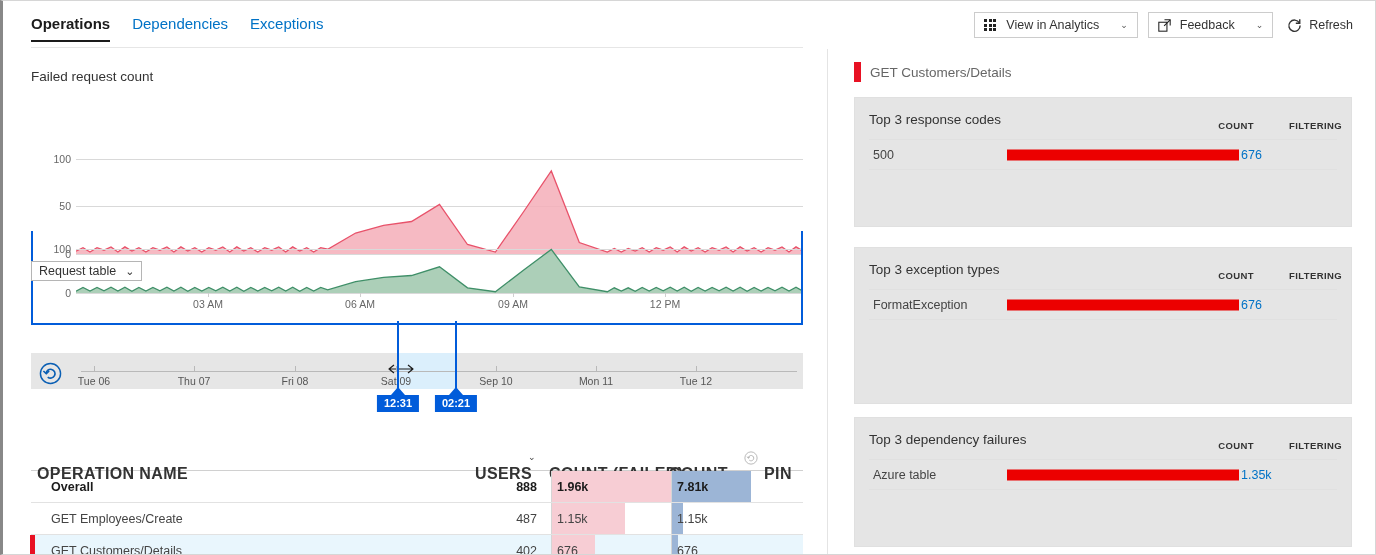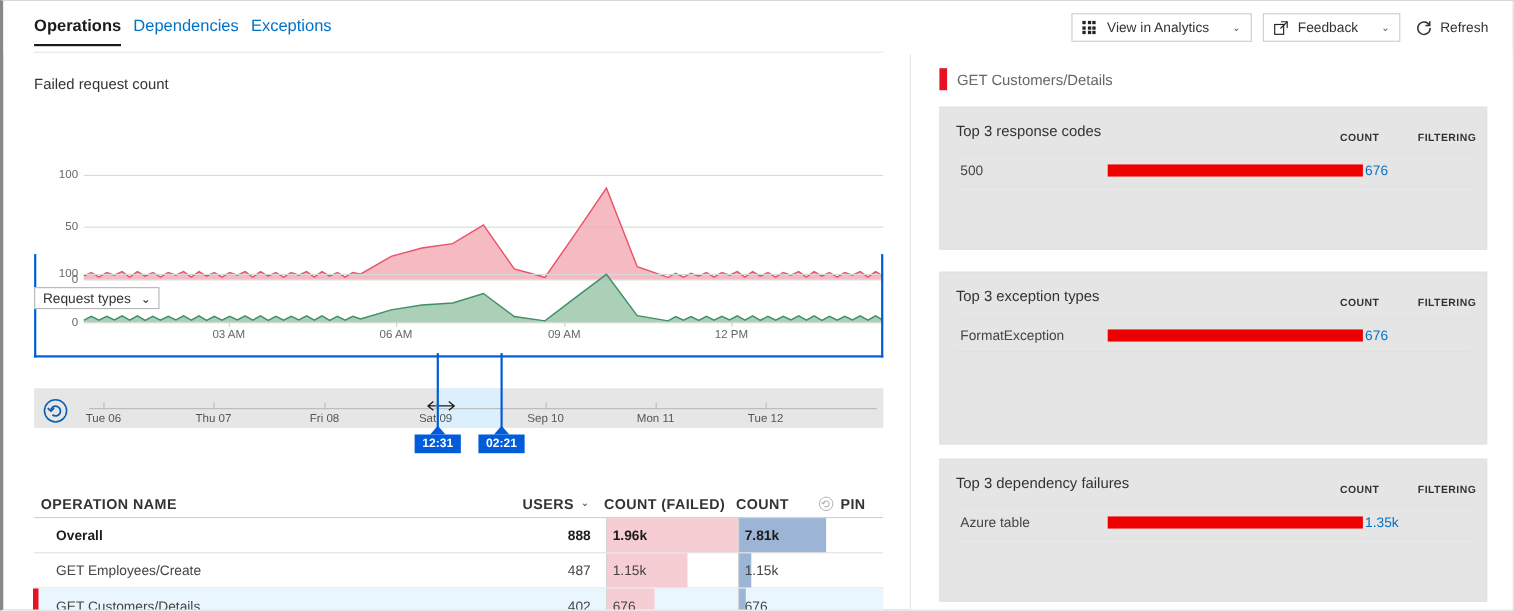--- a/index.html
+++ b/index.html
@@ -19,21 +19,21 @@
     border: 1px solid #d6d6d6;
     border-left: 3px solid #888888;
     overflow: hidden;
   }
 
   
   .tabbar {
     position: absolute; left: 0; top: 0; width: 100%; height: 48px;
     background: #ffffff;
   }
-  .tabs { position: absolute; left: 28px; top: 14px; display: flex; gap: 11px; }
+  .tabs { position: absolute; left: 28px; top: 14px; display: flex; gap: 22px; }
   .tab {
     font-size: 15px; color: #0072c6; cursor: pointer;
     padding-bottom: 8px; white-space: nowrap;
   }
   .tab.active {
     color: #1b1b1b; font-weight: bold;
     border-bottom: 2px solid #1b1b1b;
   }
   .tabbar-underline {
     position: absolute; left: 28px; top: 46px; width: 772px; height: 1px;
@@ -129,21 +129,21 @@
     padding: 0; height: 17px;
   }
   .search-input::placeholder { color: #9a9a9a; }
 
   
   .tbl { position: absolute; left: 28px; top: 400px; width: 772px; }
   .tbl-head {
     position: relative; height: 22px; border-bottom: 1px solid #d0d0d0;
   }
   .th {
-    position: absolute; top: 2px; font-size: 13px; font-weight: bold;
+    position: absolute; top: 16px; font-size: 16px; font-weight: bold;
     color: #333; letter-spacing: 0.4px; white-space: nowrap;
   }
   .sort-caret { position: absolute; top: 3px; font-size: 9px; color: #444; }
   .pin-ic { position: absolute; top: 2px; }
 
   .row { position: relative; height: 32px; border-bottom: 1px solid #e2e2e2; }
   .row.bold .cell { font-weight: bold; color: #1b1b1b; }
   .row.selected { background: #e9f6fd; }
   .row-marker { position: absolute; left: -1px; top: 0; width: 5px; height: 100%; background: #e81123; }
   .cell {
@@ -254,21 +254,21 @@
       <div class="axis-lbl" style="top:60px">100</div>
       <div class="axis-lbl" style="top:107px">50</div>
       <div class="axis-lbl" style="top:155px">0</div>
       <svg class="chart-svg" id="svg-failed" width="727" height="160" viewBox="0 0 727 160" preserveAspectRatio="none">
           <path d="M0.0 152.1 L7.0 148.7 L14.0 153.0 L21.0 148.7 L28.0 151.2 L35.0 147.9 L41.9 153.0 L48.9 147.9 L55.9 152.1 L62.9 148.7 L69.9 153.0 L76.9 148.7 L83.9 151.2 L90.9 147.9 L97.9 153.0 L104.9 147.9 L111.8 152.1 L118.8 148.7 L125.8 153.0 L132.8 148.7 L139.8 151.2 L146.8 147.9 L153.8 153.0 L160.8 147.9 L167.8 152.1 L174.8 148.7 L181.8 153.0 L188.7 148.7 L195.7 151.2 L202.7 147.9 L209.7 153.0 L216.7 147.9 L223.7 152.1 L230.7 148.7 L237.7 153.0 L244.7 148.7 L251.7 150.2 L279.6 134.0 L307.6 126.4 L335.5 122.5 L363.5 105.4 L391.5 145.5 L419.4 153.1 L447.4 113.0 L475.3 72.0 L503.3 143.5 L531.3 153.1 L538.3 149.4 L545.3 153.0 L552.2 149.4 L559.2 152.1 L566.2 148.7 L573.2 153.0 L580.2 148.7 L587.2 151.2 L594.2 147.9 L601.2 153.0 L608.2 147.9 L615.2 152.1 L622.1 148.7 L629.1 153.0 L636.1 148.7 L643.1 151.2 L650.1 147.9 L657.1 153.0 L664.1 147.9 L671.1 152.1 L678.1 148.7 L685.1 153.0 L692.0 148.7 L699.0 151.2 L706.0 147.9 L713.0 153.0 L720.0 147.9 L727.0 152.1 L727 155 L0 155 Z" fill="#f5aeb8" fill-opacity="0.85"></path>
           <path d="M0.0 152.1 L7.0 148.7 L14.0 153.0 L21.0 148.7 L28.0 151.2 L35.0 147.9 L41.9 153.0 L48.9 147.9 L55.9 152.1 L62.9 148.7 L69.9 153.0 L76.9 148.7 L83.9 151.2 L90.9 147.9 L97.9 153.0 L104.9 147.9 L111.8 152.1 L118.8 148.7 L125.8 153.0 L132.8 148.7 L139.8 151.2 L146.8 147.9 L153.8 153.0 L160.8 147.9 L167.8 152.1 L174.8 148.7 L181.8 153.0 L188.7 148.7 L195.7 151.2 L202.7 147.9 L209.7 153.0 L216.7 147.9 L223.7 152.1 L230.7 148.7 L237.7 153.0 L244.7 148.7 L251.7 150.2 L279.6 134.0 L307.6 126.4 L335.5 122.5 L363.5 105.4 L391.5 145.5 L419.4 153.1 L447.4 113.0 L475.3 72.0 L503.3 143.5 L531.3 153.1 L538.3 149.4 L545.3 153.0 L552.2 149.4 L559.2 152.1 L566.2 148.7 L573.2 153.0 L580.2 148.7 L587.2 151.2 L594.2 147.9 L601.2 153.0 L608.2 147.9 L615.2 152.1 L622.1 148.7 L629.1 153.0 L636.1 148.7 L643.1 151.2 L650.1 147.9 L657.1 153.0 L664.1 147.9 L671.1 152.1 L678.1 148.7 L685.1 153.0 L692.0 148.7 L699.0 151.2 L706.0 147.9 L713.0 153.0 L720.0 147.9 L727.0 152.1 " fill="none" stroke="#e8526a" stroke-width="1.3"></path>
         </svg>
     </div>
 
     <div style="position:absolute;left:28px;top:212px;display:flex;align-items:center;height:20px;padding:0 7px;border:1px solid #b5b5b5;background:#fff;cursor:pointer;z-index:6">
-      <span style="font-size:12.5px;color:#333">Request types</span>
+      <span style="font-size:12.5px;color:#333">Request table</span>
       <span style="font-size:11px;color:#333;margin-left:9px">⌄</span>
     </div>
 
     <div class="chart-box" id="chart-requests">
       <div class="axis-line" style="top:18px"></div>
       <div class="axis-line" style="top:62px"></div>
       <div class="axis-lbl" style="top:18px">100</div>
       <div class="axis-lbl" style="top:62px">0</div>
       <svg class="chart-svg" id="svg-requests" width="727" height="66" viewBox="0 0 727 66" preserveAspectRatio="none">
           <path d="M0.0 60.3 L7.0 56.5 L14.0 60.0 L21.0 56.5 L28.0 59.8 L35.0 56.2 L41.9 60.0 L48.9 56.2 L55.9 60.3 L62.9 56.5 L69.9 60.0 L76.9 56.5 L83.9 59.8 L90.9 56.2 L97.9 60.0 L104.9 56.2 L111.8 60.3 L118.8 56.5 L125.8 60.0 L132.8 56.5 L139.8 59.8 L146.8 56.2 L153.8 60.0 L160.8 56.2 L167.8 60.3 L174.8 56.5 L181.8 60.0 L188.7 56.5 L195.7 59.8 L202.7 56.2 L209.7 60.0 L216.7 56.2 L223.7 60.3 L230.7 56.5 L237.7 60.0 L244.7 56.5 L251.7 58.9 L279.6 50.7 L307.6 46.3 L335.5 44.5 L363.5 35.8 L391.5 56.8 L419.4 60.7 L447.4 39.3 L475.3 18.4 L503.3 55.9 L531.3 60.7 L538.3 56.8 L545.3 60.0 L552.2 56.8 L559.2 60.3 L566.2 56.5 L573.2 60.0 L580.2 56.5 L587.2 59.8 L594.2 56.2 L601.2 60.0 L608.2 56.2 L615.2 60.3 L622.1 56.5 L629.1 60.0 L636.1 56.5 L643.1 59.8 L650.1 56.2 L657.1 60.0 L664.1 56.2 L671.1 60.3 L678.1 56.5 L685.1 60.0 L692.0 56.5 L699.0 59.8 L706.0 56.2 L713.0 60.0 L720.0 56.2 L727.0 60.3 L727 62 L0 62 Z" fill="#9ec7ac" fill-opacity="0.85"></path>

